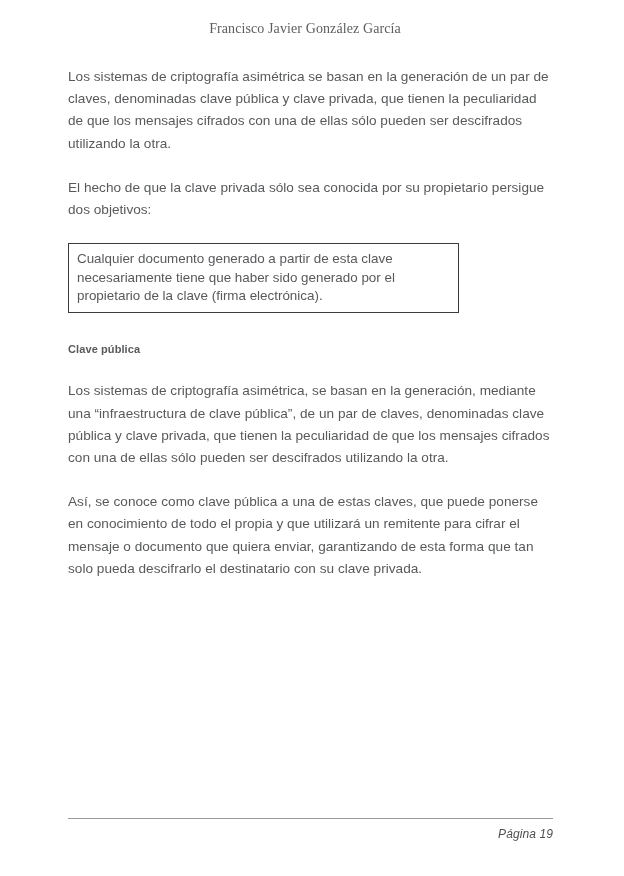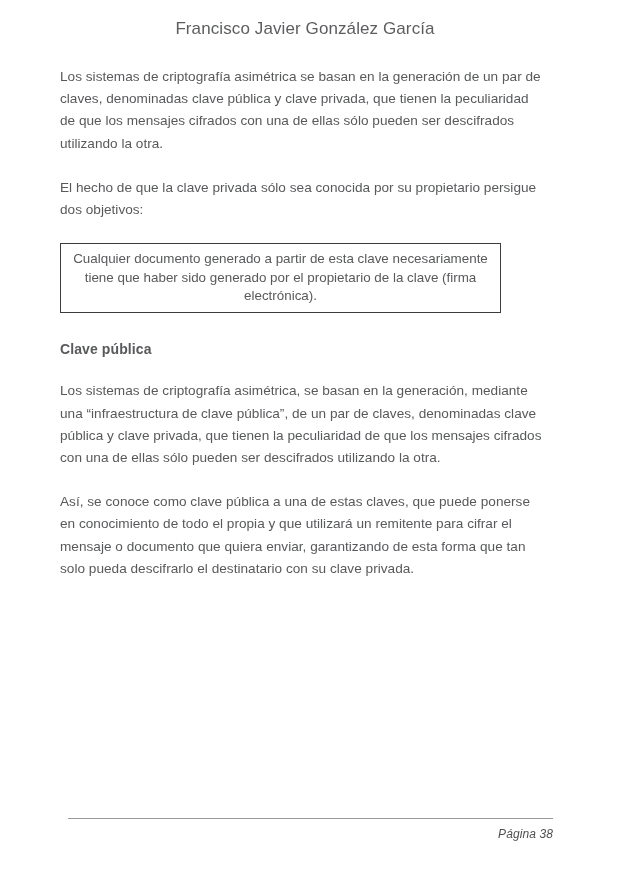--- a/index.html
+++ b/index.html
@@ -20,61 +20,61 @@
     box-sizing: border-box;
   }
 
   
   .doc-header {
     position: absolute;
     left: 0;
     top: 22px;
     width: 610px;
     text-align: center;
-    font-size: 17px;
+    font-size: 14px;
     color: #5c5d5f;
     letter-spacing: 0.1px;
     line-height: 14px;
+    font-family: Liberation Serif, serif;
   }
 
   
   .body-wrap {
     position: absolute;
-    left: 60px;
+    left: 68px;
     top: 66px;
     width: 487px;
   }
   p.para {
     margin: 0 0 22px 0;
     font-size: 13.6px;
     line-height: 22.2px;
     color: #58595b;
     text-align: left;
     letter-spacing: 0.02px;
   }
   p.para.tight-after { }
 
   h2.section-heading {
     margin: 0 0 21px 0;
-    font-size: 14px;
+    font-size: 11px;
     line-height: 20px;
     font-weight: bold;
     color: #58595b;
     letter-spacing: 0.1px;
   }
   .heading-gap { height: 6px; }
 
   
   .fact-table {
-    width: 441px;
+    width: 391px;
     border-collapse: collapse;
     border: 1.4px solid #3c3c3c;
     margin: 0 15px 20px 0;
     table-layout: fixed;
-    text-align: center;
   }
   .fact-table td {
     border: 1.1px solid #3c3c3c;
     padding: 6px 8px 7px 8px;
     font-size: 13.4px;
     line-height: 18.4px;
     color: #58595b;
     vertical-align: top;
   }
 
@@ -128,16 +128,16 @@
     <h2 class="section-heading">Clave pública</h2>
 
     <p class="para">Los sistemas de criptografía asimétrica, se basan en la generación, mediante una “infraestructura de clave pública”, de un par de claves, denominadas clave pública y clave privada, que tienen la peculiaridad de que los mensajes cifrados con una de ellas sólo pueden ser descifrados utilizando la otra.</p>
 
     <p class="para">Así, se conoce como clave pública a una de estas claves, que puede ponerse en conocimiento de todo el propia y que utilizará un remitente para cifrar el mensaje o documento que quiera enviar, garantizando de esta forma que tan solo pueda descifrarlo el destinatario con su clave privada.</p>
 
   </div>
 
   <div class="doc-footer">
     <div class="footer-rule"></div>
-    <div class="footer-page">Página 38</div>
+    <div class="footer-page">Página 19</div>
   </div>
 
 </div>
 
 </body></html>

